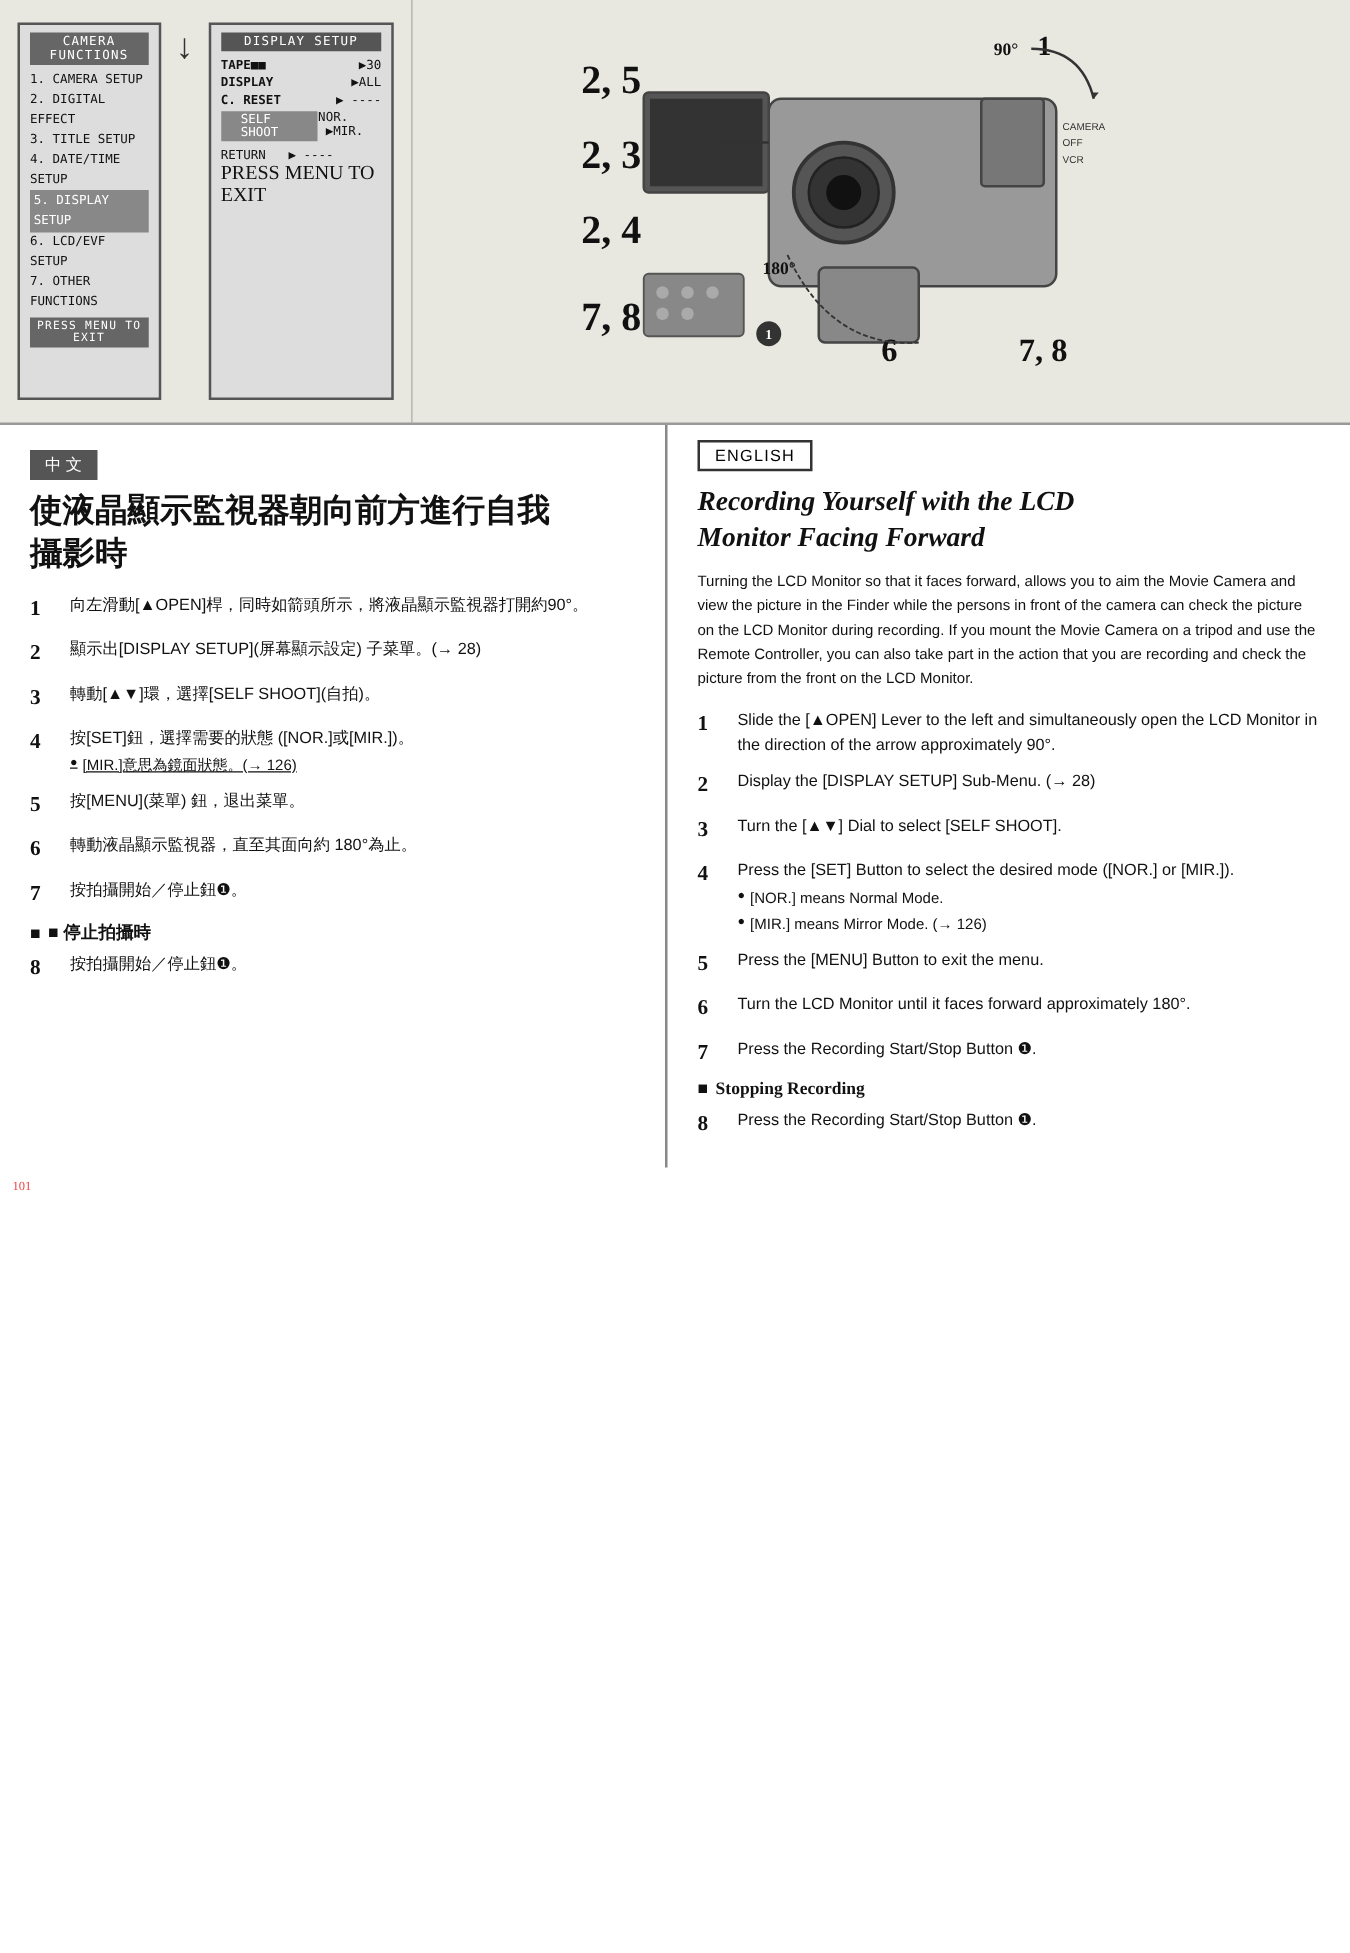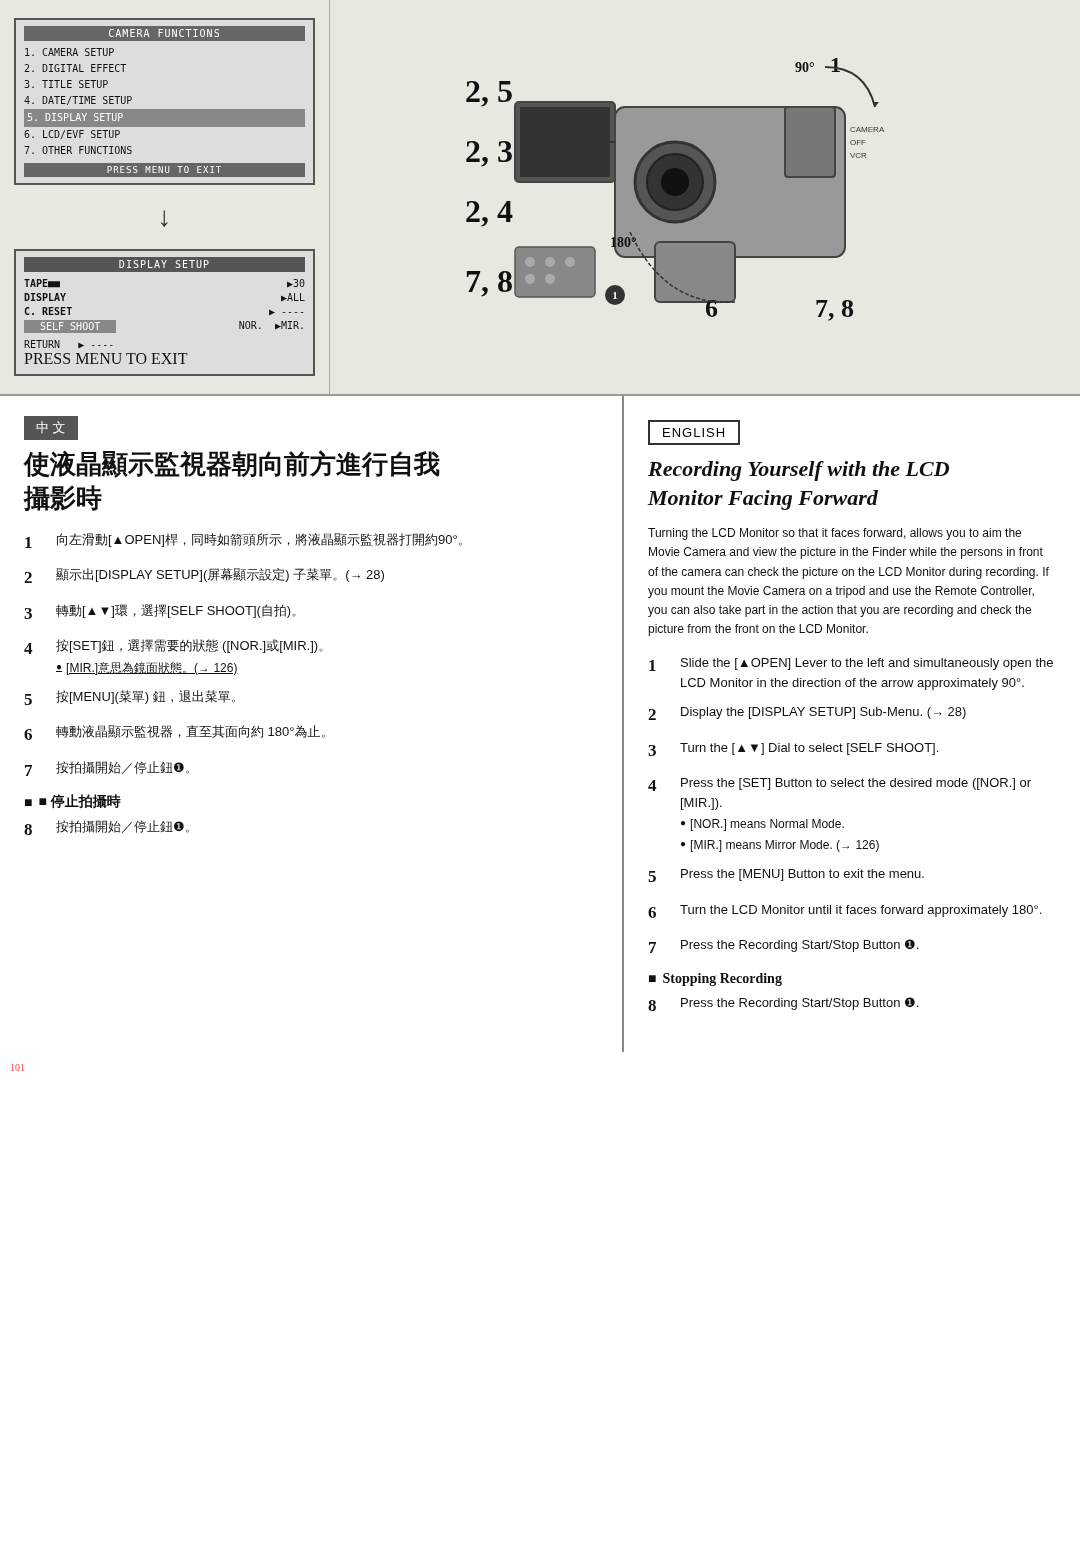--- a/index.html
+++ b/index.html
@@ -26,21 +26,20 @@
       background: #e8e8e0;
       border-bottom: 2px solid #999;
       min-height: 340px;
     }
 
     .diagram-left {
       width: 330px;
       padding: 18px 14px;
       border-right: 1px solid #aaa;
       display: flex;
-      flex-direction: column;
       gap: 12px;
     }
 
     .menu-box {
       border: 2px solid #555;
       background: #ddd;
       padding: 6px 8px;
       font-size: 11px;
       font-family: monospace;
     }
@@ -130,28 +129,28 @@
     }
 
     
     .content-section {
       display: flex;
       width: 100%;
       padding: 0;
     }
 
     .content-left {
-      width: 624px;
+      width: 534px;
       padding: 20px 24px;
       border-right: 2px solid #888;
     }
 
     .content-right {
       flex: 1;
-      padding: 24px 24px;
+      padding: 12px 24px;
     }
 
     
     .lang-header-zh {
       background: #555;
       color: white;
       display: inline-block;
       padding: 3px 12px;
       font-size: 13px;
       margin-bottom: 10px;

